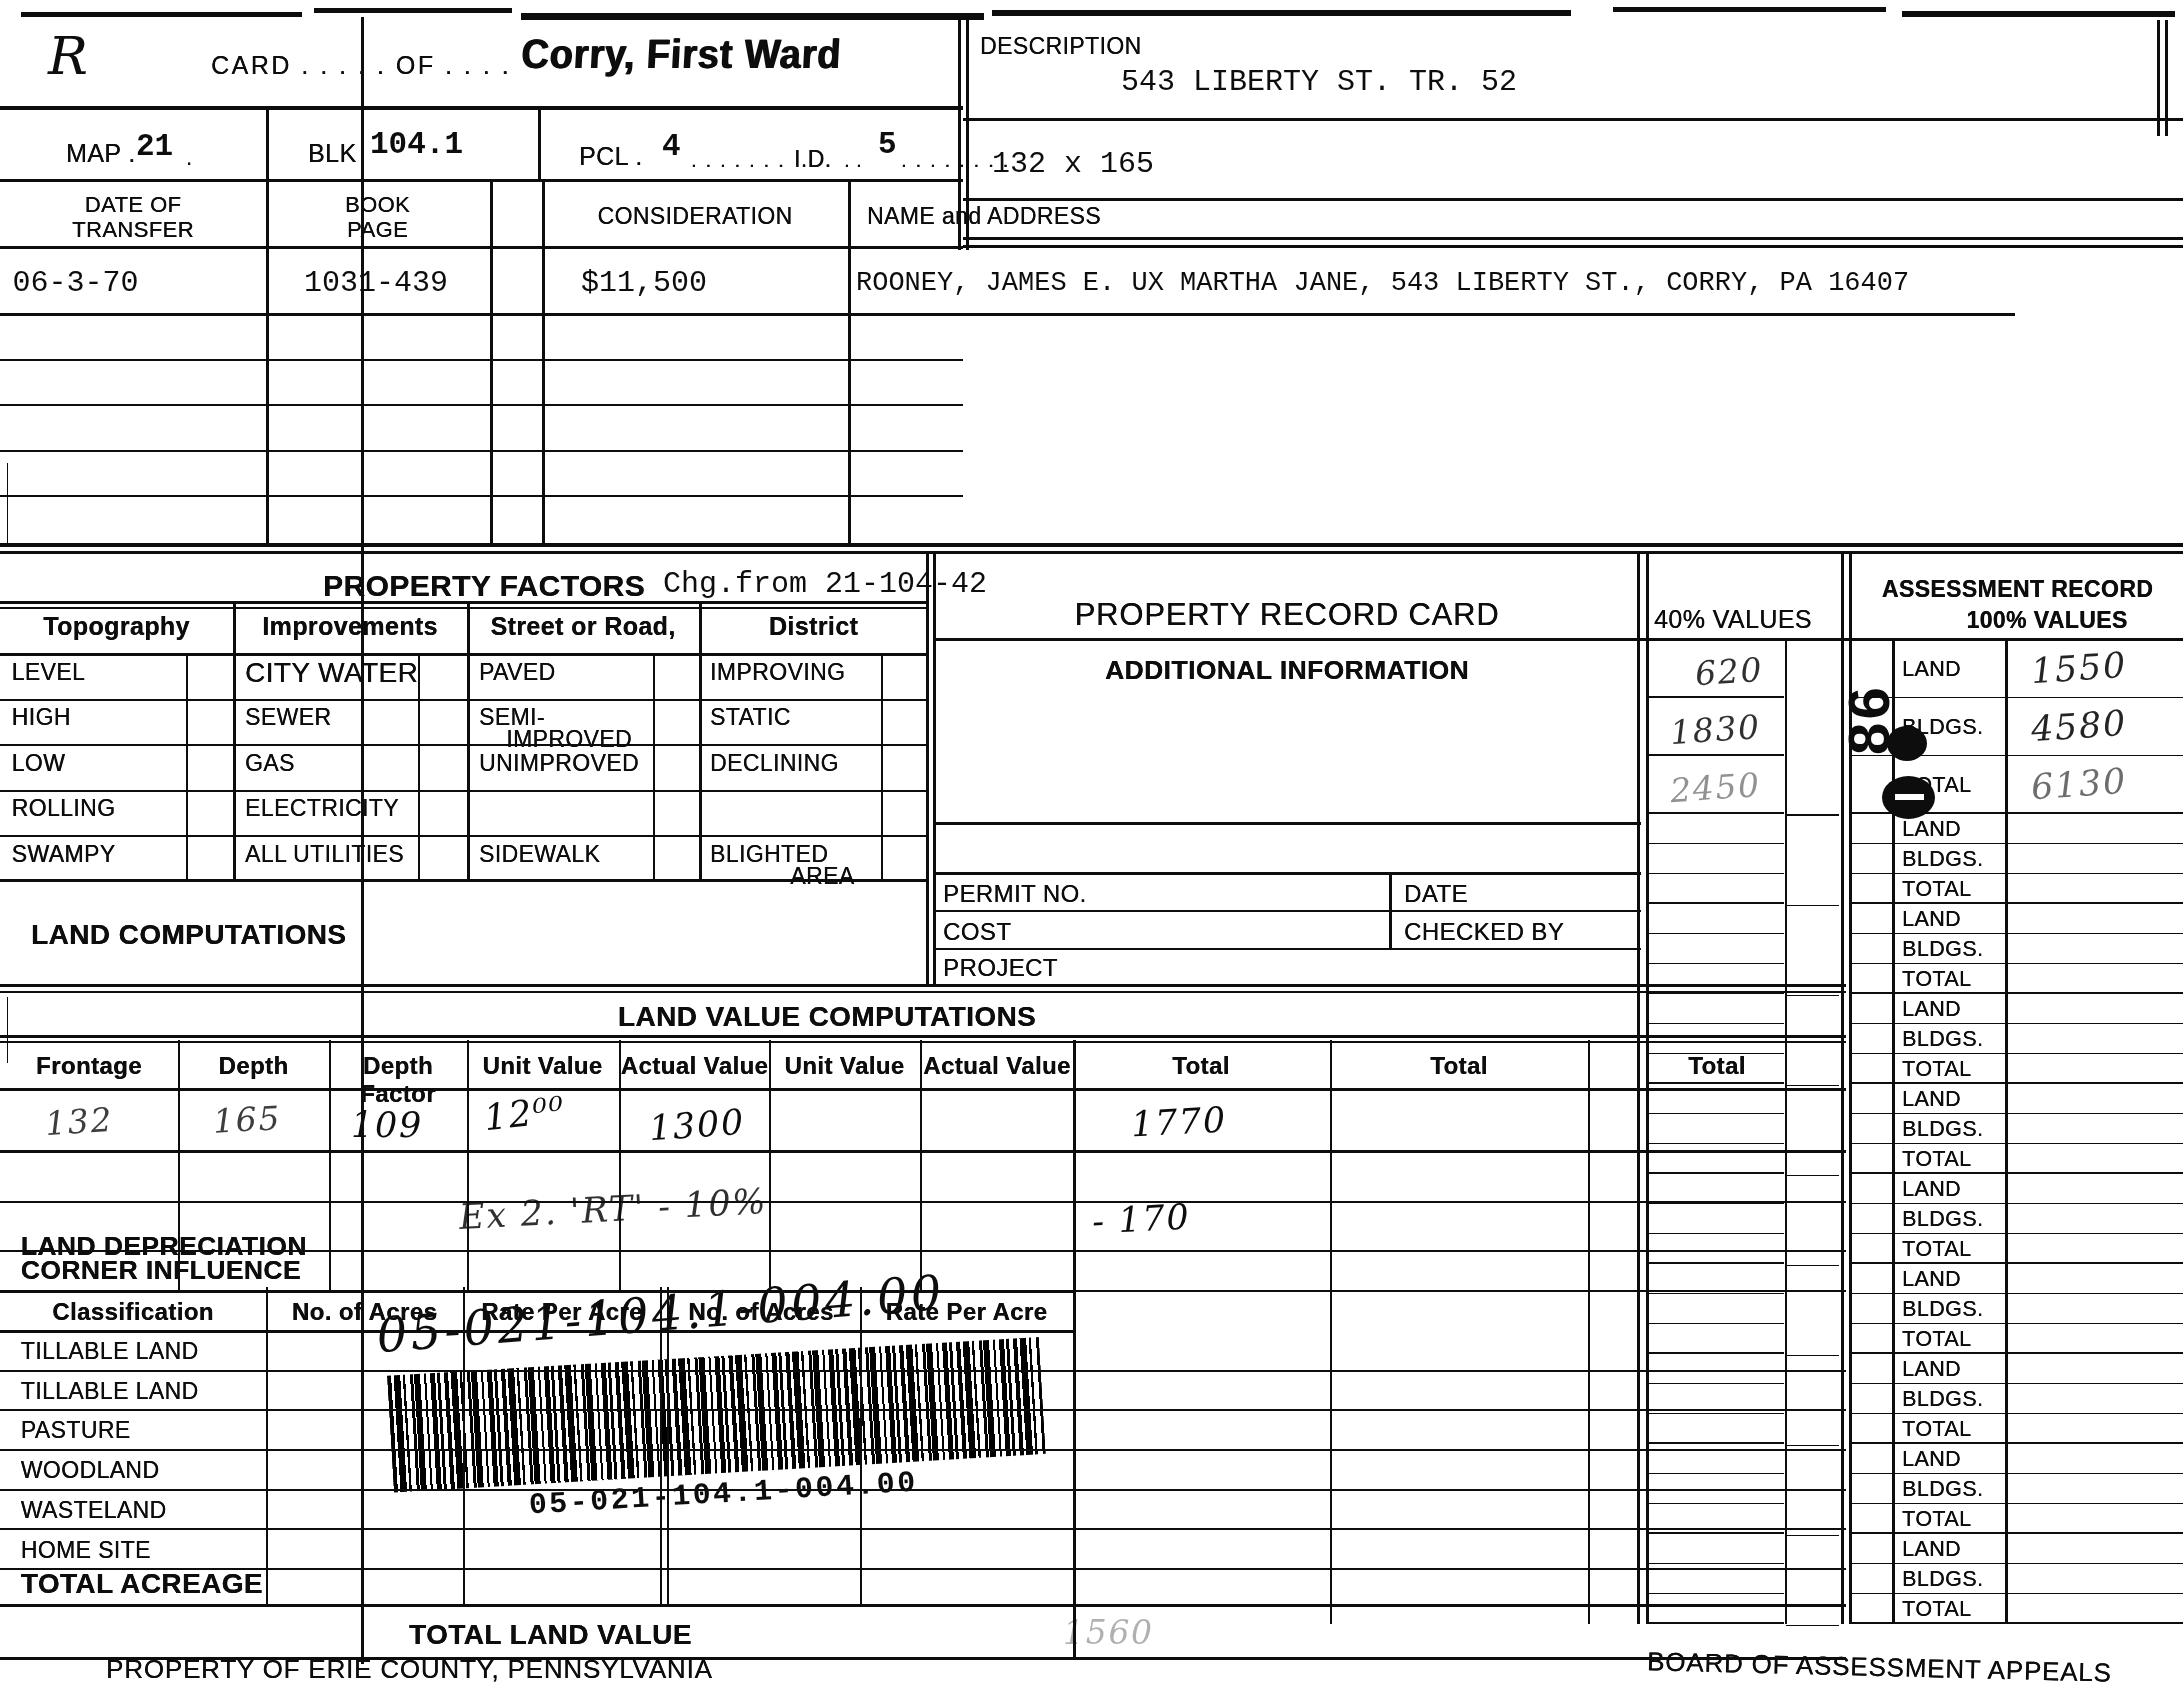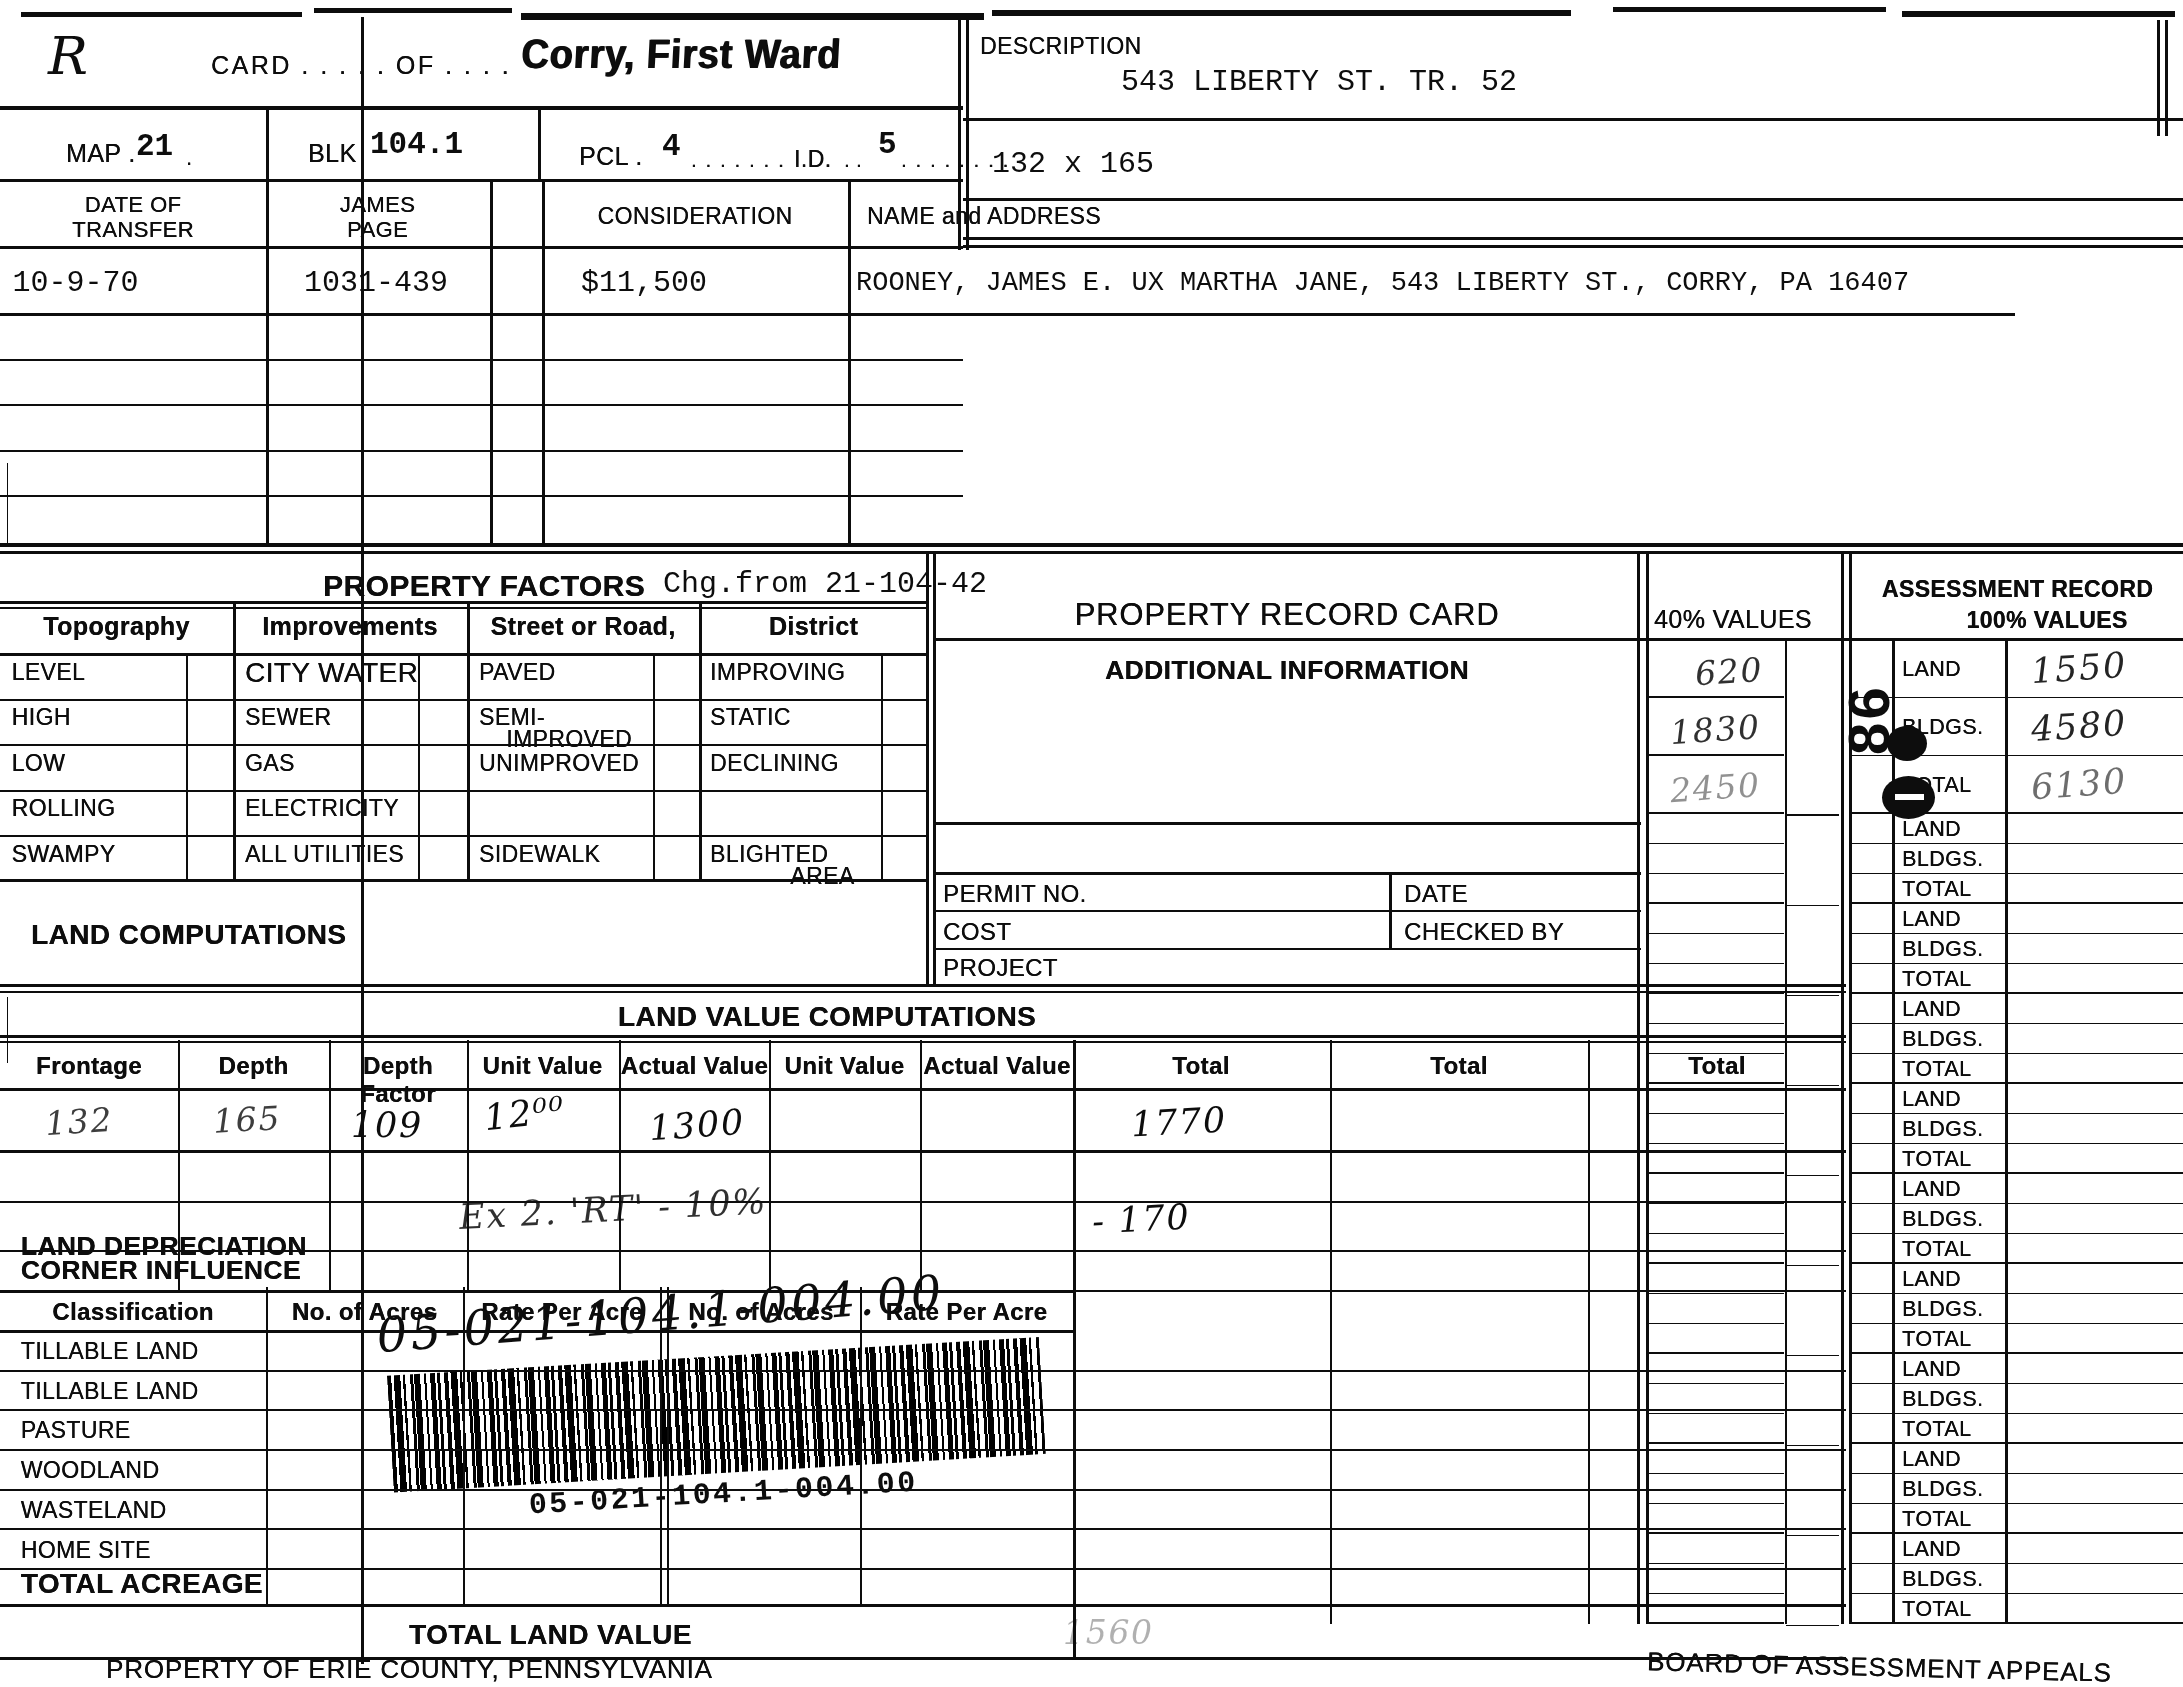--- a/index.html
+++ b/index.html
@@ -38,25 +38,25 @@
   <div class="abs lbl" style="left:794px;top:146px;font-size:23px;">I.D.</div>
   <div class="abs lbl" style="left:844px;top:149px;font-size:20px;">. .</div>
   <div class="abs mono bold" style="left:878px;top:127px;font-size:31px;">5</div>
   <div class="abs lbl" style="left:901px;top:149px;font-size:20px;letter-spacing:1.7px;">. . . . . . . .</div>
 
   <div class="abs lbl" style="left:980px;top:33px;font-size:23px;">DESCRIPTION</div>
   <div class="abs mono" style="left:1121px;top:65px;font-size:30px;">543 LIBERTY ST. TR. 52</div>
   <div class="abs mono" style="left:992px;top:147px;font-size:30px;">132 x 165</div>
 
   <div class="abs lbl center" style="left:0px;top:192px;width:266px;font-size:22px;line-height:25px;"><span>DATE OF</span><br><span>TRANSFER</span></div>
-  <div class="abs lbl center" style="left:266px;top:192px;width:223px;font-size:22px;line-height:25px;"><span>JAMES</span><br><span>PAGE</span></div>
+  <div class="abs lbl center" style="left:266px;top:192px;width:223px;font-size:22px;line-height:25px;"><span>BOOK</span><br><span>PAGE</span></div>
   <div class="abs lbl center" style="left:542px;top:203px;width:306px;font-size:23px;">CONSIDERATION</div>
   <div class="abs lbl" style="left:867px;top:203px;font-size:23px;">NAME and ADDRESS</div>
 
-  <div class="abs mono" style="left:12.4px;top:266px;font-size:30px;">10-9-70</div>
+  <div class="abs mono" style="left:12.4px;top:266px;font-size:30px;">06-3-70</div>
   <div class="abs mono" style="left:304px;top:266px;font-size:30px;">1031-439</div>
   <div class="abs mono" style="left:581px;top:266px;font-size:30px;">$11,500</div>
   <div class="abs mono" style="left:856px;top:268px;font-size:27px;white-space:nowrap;">ROONEY, JAMES E. UX MARTHA JANE, 543 LIBERTY ST., CORRY, PA  16407</div>
 
   <div class="abs lbl bold" style="left:323px;top:569px;font-size:30px;">PROPERTY FACTORS</div>
   <div class="abs mono" style="left:663px;top:567px;font-size:30px;">Chg.from 21-104-42</div>
   <div id="pf-area"></div>
 
   <div class="abs lbl bold" style="left:31px;top:895px;font-size:28px;margin-top:24px;">LAND COMPUTATIONS</div>
 

